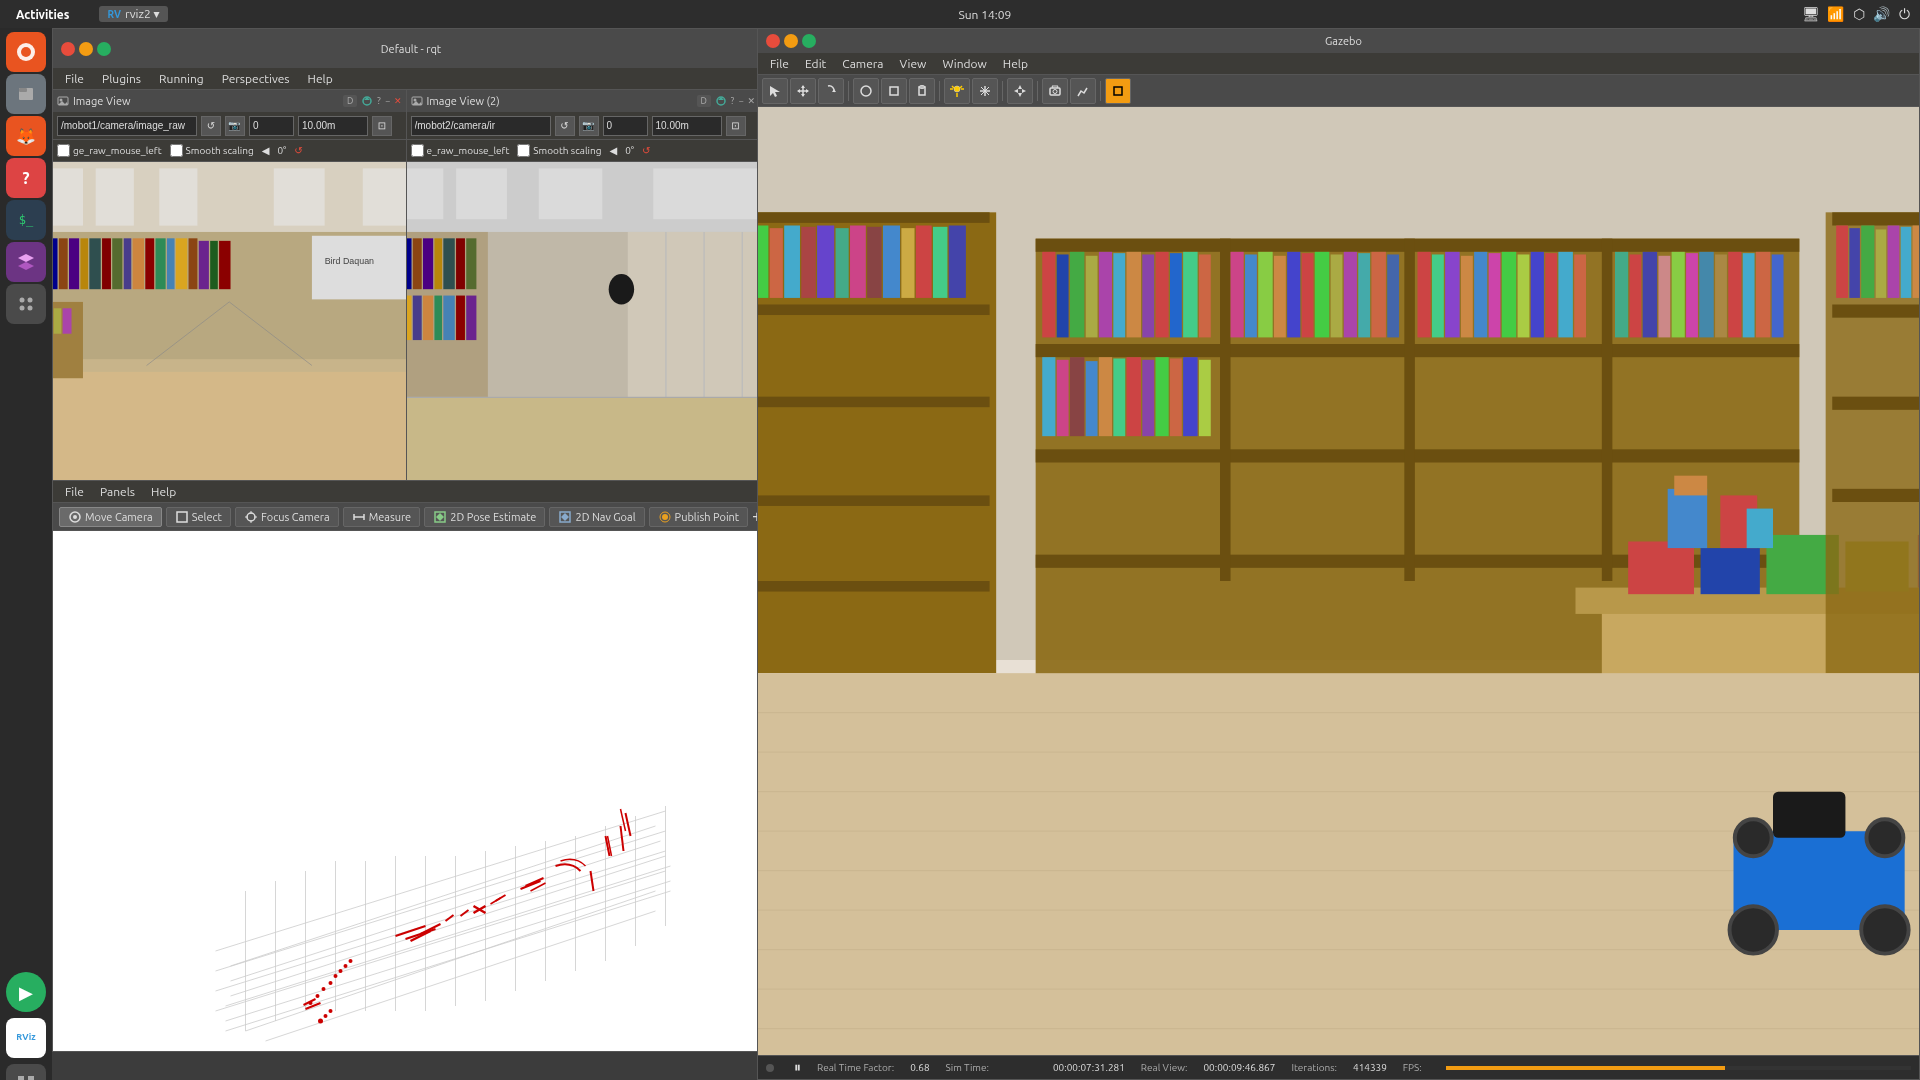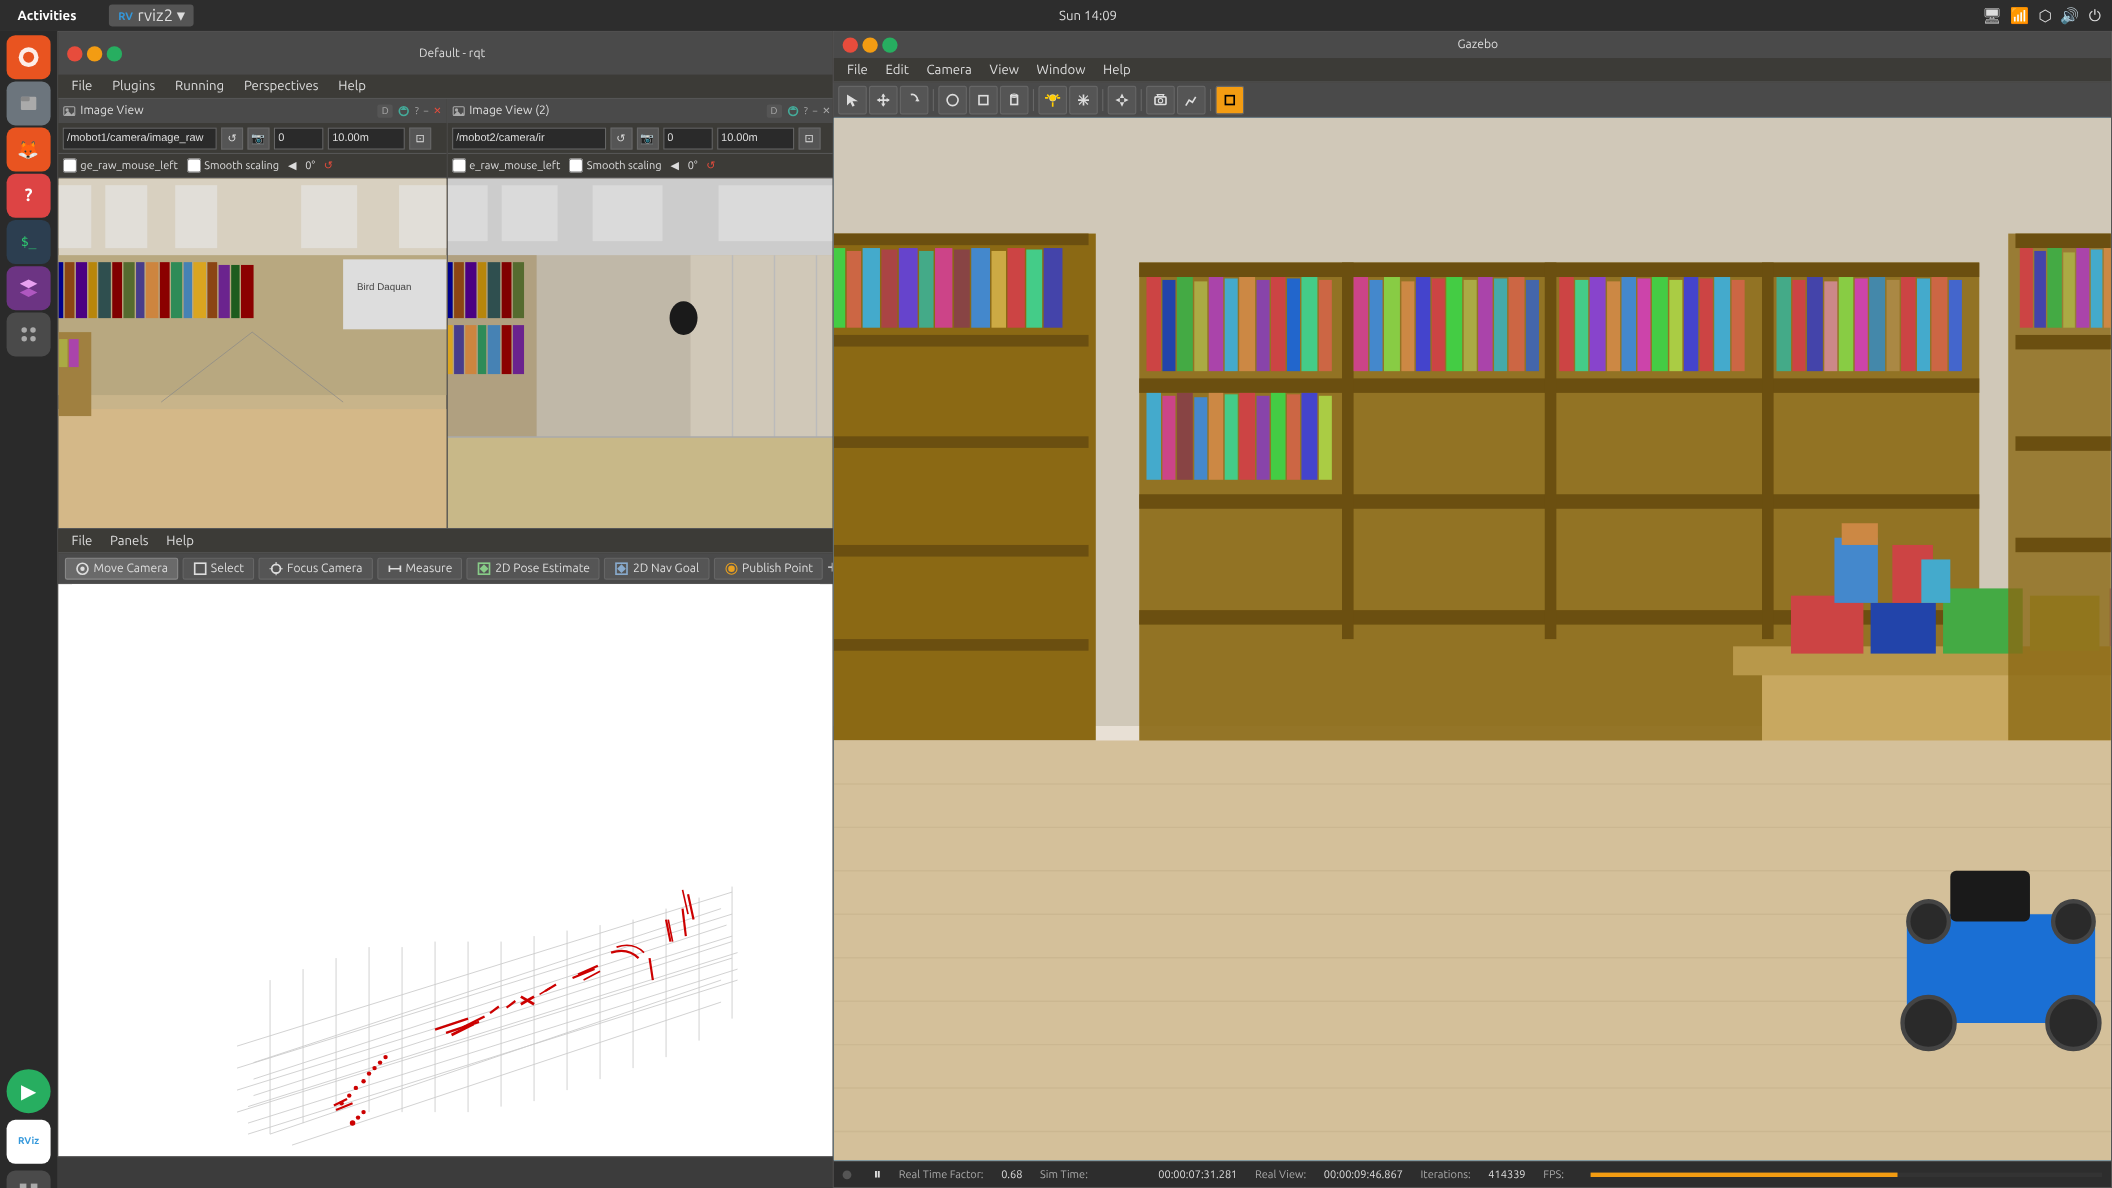--- a/index.html
+++ b/index.html
@@ -366,21 +366,21 @@
     .wbtn.max { background: #27ae60; }
   </style>
 </head>
 <body>
 
 <div class="system-bar">
   <div class="system-bar-left">
     <span class="activities-btn">Activities</span>
     <div class="rviz-badge">
       <span style="color:#3498db; font-size:10px; font-weight:bold;">RV</span>
-      <span style="color:#ddd; font-size:15px;">rviz2 ▾</span>
+      <span style="color:#ddd; font-size:12px;">rviz2 ▾</span>
     </div>
   </div>
   <div class="system-bar-center">Sun 14:09</div>
   <div class="system-bar-right">
     <span style="font-size:14px;">🖥</span>
     <span style="font-size:14px;">📶</span>
     <span style="font-size:14px;">⬡</span>
     <span style="font-size:14px;">🔊</span>
     <span style="font-size:14px;">⏻</span>
   </div>

